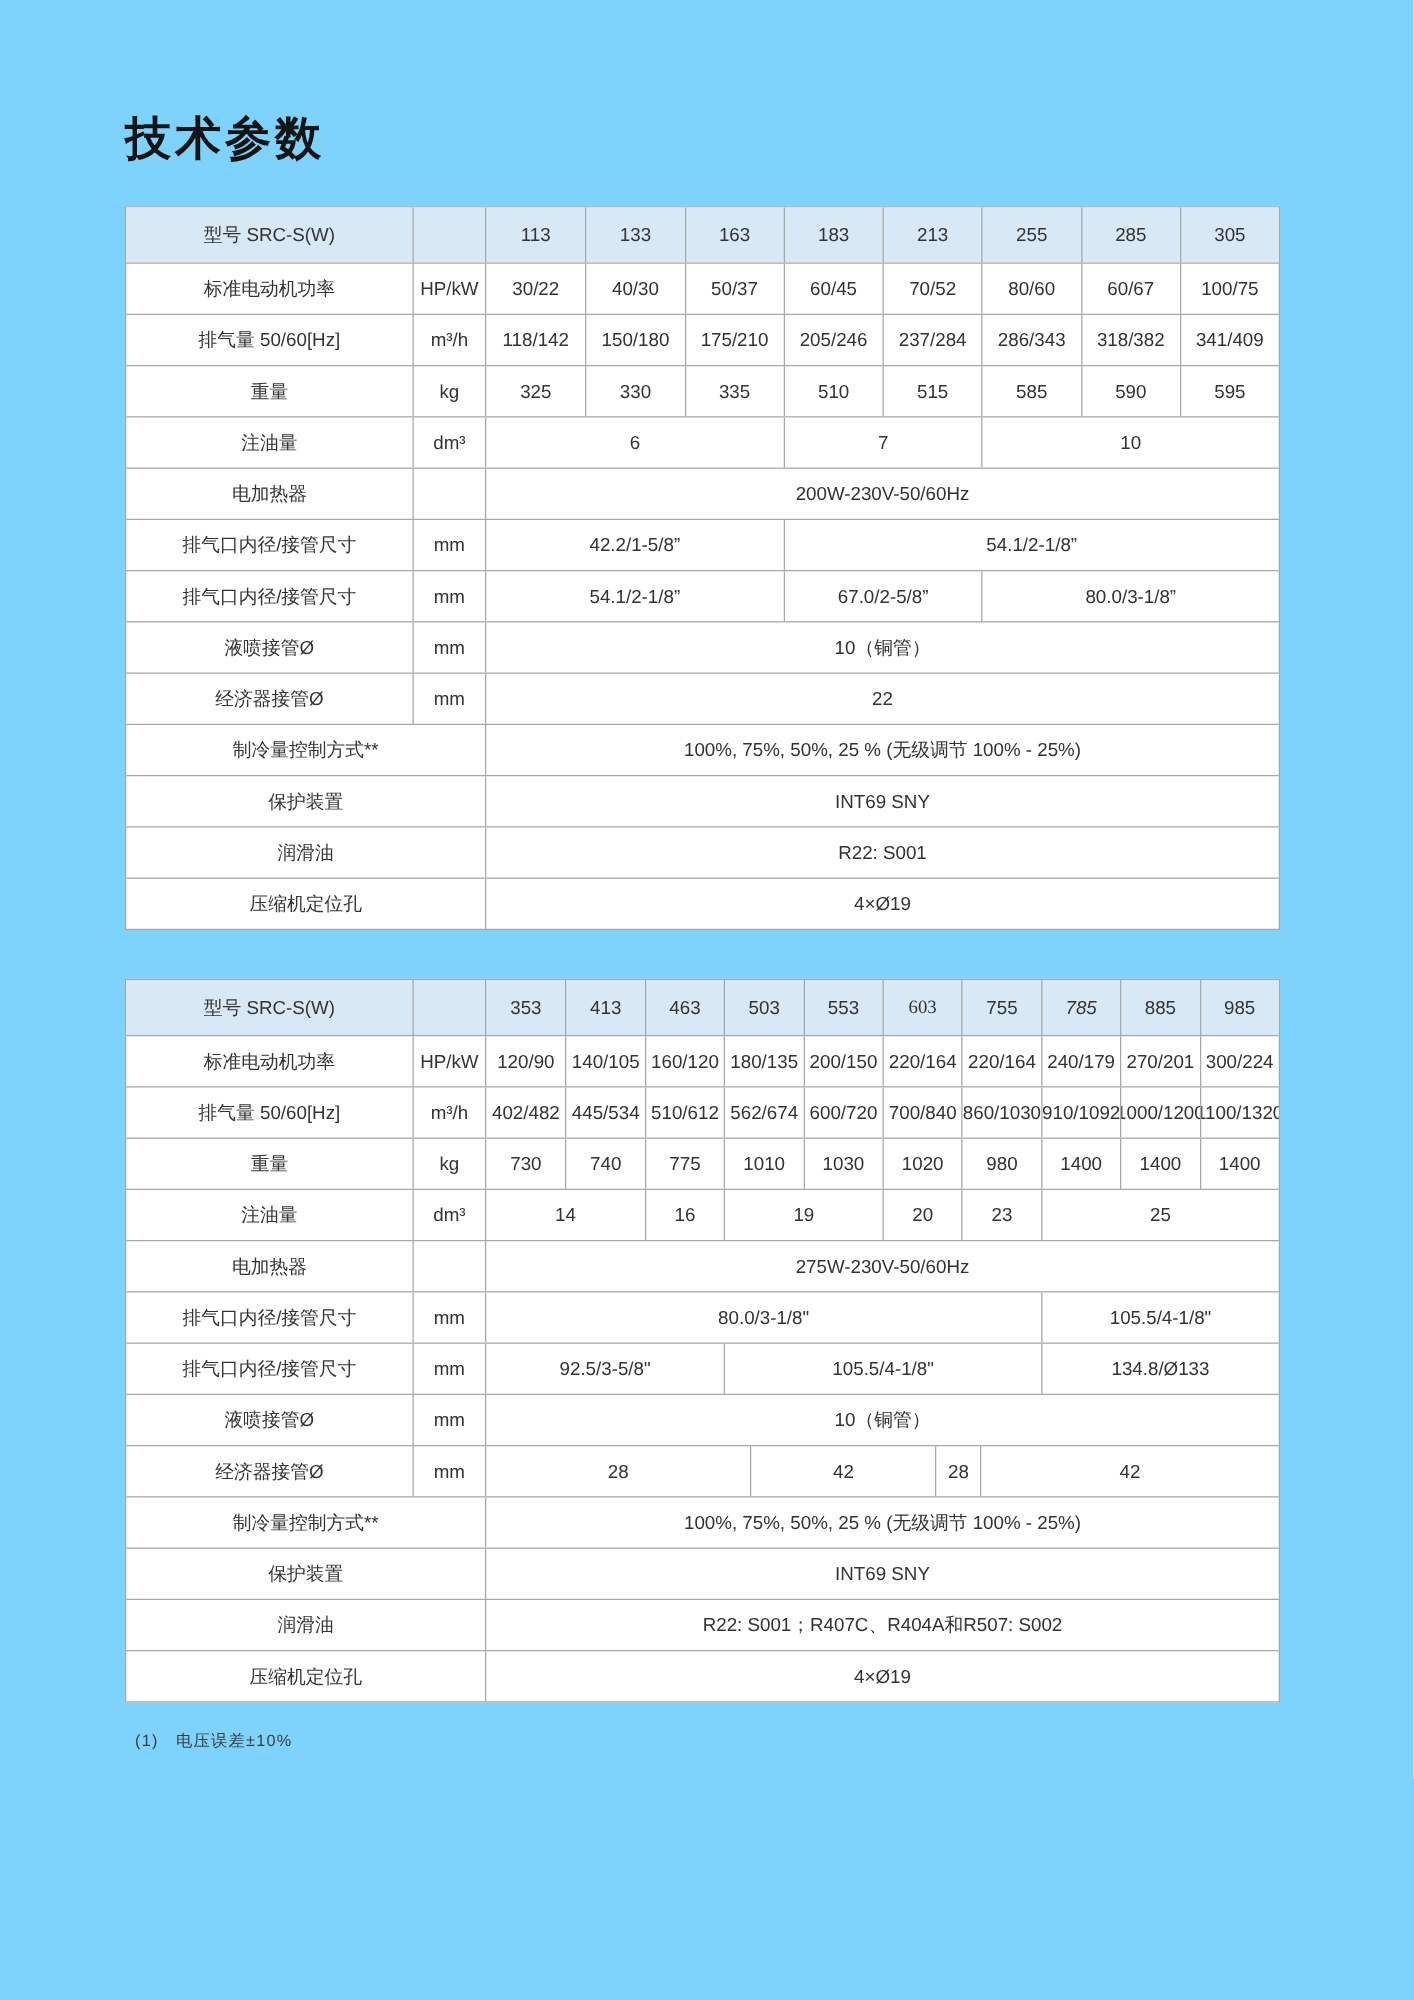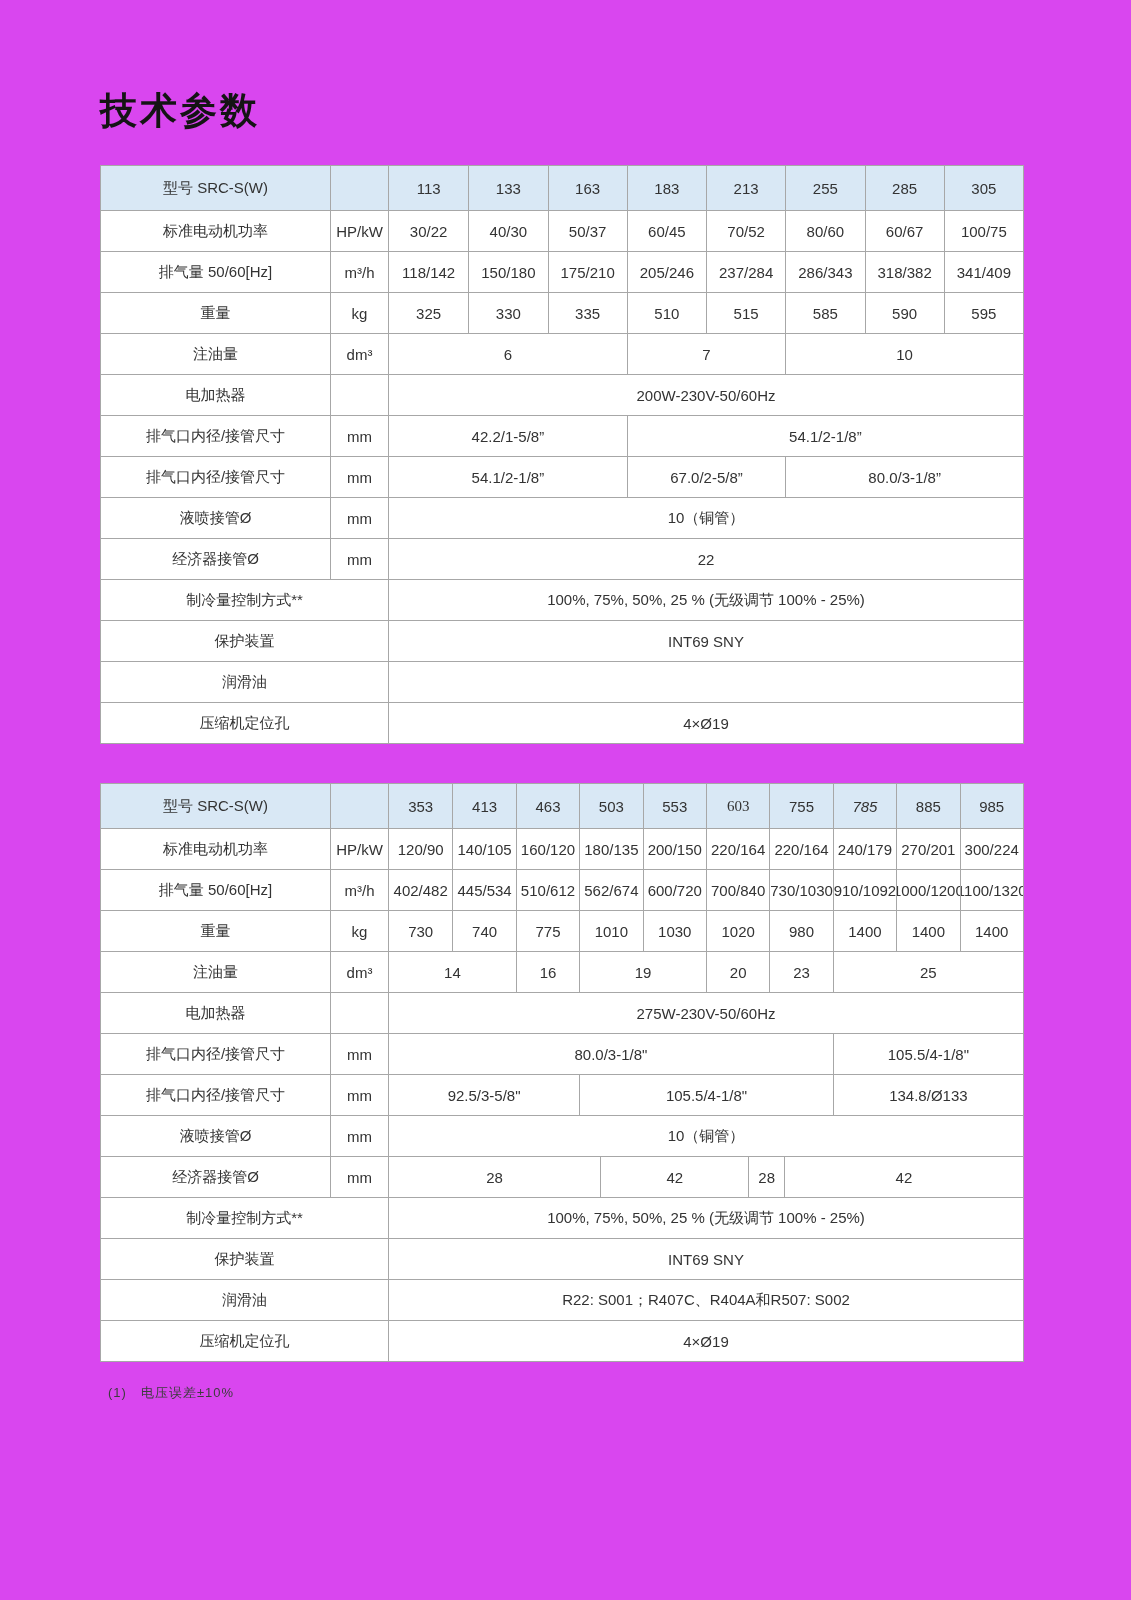--- a/index.html
+++ b/index.html
@@ -2,21 +2,21 @@
 <html style="--header-bg: #d9e8f5; --border: #a7a7a7; --text: #333333;"><head>
 <meta charset="utf-8">
 <style>
   :root{
     --header-bg:#d9e8f5;
     --border:#a7a7a7;
     --text:#333333;
   }
   html,body{margin:0;padding:0;background:#ffffff;}
   .page{
-    position:relative;width:1131px;height:1600px;background:#d946ef;overflow:hidden;
+    position:relative;width:1131px;height:1600px;background:#7dd3fc;overflow:hidden;
     font-family:"Liberation Sans","DejaVu Sans",sans-serif;color:var(--text);
   }
   .title{
     position:absolute;left:100px;top:86px;margin:0;
     font-size:37px;font-weight:600;color:#141414;letter-spacing:3px;
   }
   .spec-table{
     position:absolute;left:100px;width:924px;
     border:1px solid var(--border);box-sizing:border-box;background:#fff;
   }
@@ -155,20 +155,23 @@
         </div>
       </div>
       <div class="t-row">
         <div class="cell c-label merged">保护装置</div>
         <div class="c-data">
           <div class="cell seg" style="width: 100%;">INT69 SNY</div>
         </div>
       </div>
       <div class="t-row">
         <div class="cell c-label merged">润滑油</div>
+        <div class="c-data">
+          <div class="cell seg" style="width: 100%;">R22: S001</div>
+        </div>
       </div>
       <div class="t-row">
         <div class="cell c-label merged">压缩机定位孔</div>
         <div class="c-data">
           <div class="cell seg" style="width: 100%;">4×Ø19</div>
         </div>
       </div>
     </div>
   <div class="spec-table" id="table2" style="top:783px">
       <div class="t-row header">
@@ -206,21 +209,21 @@
       <div class="t-row">
         <div class="cell c-label">排气量 50/60[Hz]</div>
         <div class="cell c-unit">m³/h</div>
         <div class="c-data">
           <div class="cell seg" style="width: 10%;">402/482</div>
           <div class="cell seg" style="width: 10%;">445/534</div>
           <div class="cell seg" style="width: 10%;">510/612</div>
           <div class="cell seg" style="width: 10%;">562/674</div>
           <div class="cell seg" style="width: 10%;">600/720</div>
           <div class="cell seg" style="width: 10%;">700/840</div>
-          <div class="cell seg" style="width: 10%;">730/1030</div>
+          <div class="cell seg" style="width: 10%;">860/1030</div>
           <div class="cell seg" style="width: 10%;">910/1092</div>
           <div class="cell seg" style="width: 10%;">1000/1200</div>
           <div class="cell seg" style="width: 10%;">1100/1320</div>
         </div>
       </div>
       <div class="t-row">
         <div class="cell c-label">重量</div>
         <div class="cell c-unit">kg</div>
         <div class="c-data">
           <div class="cell seg" style="width: 10%;">730</div>

